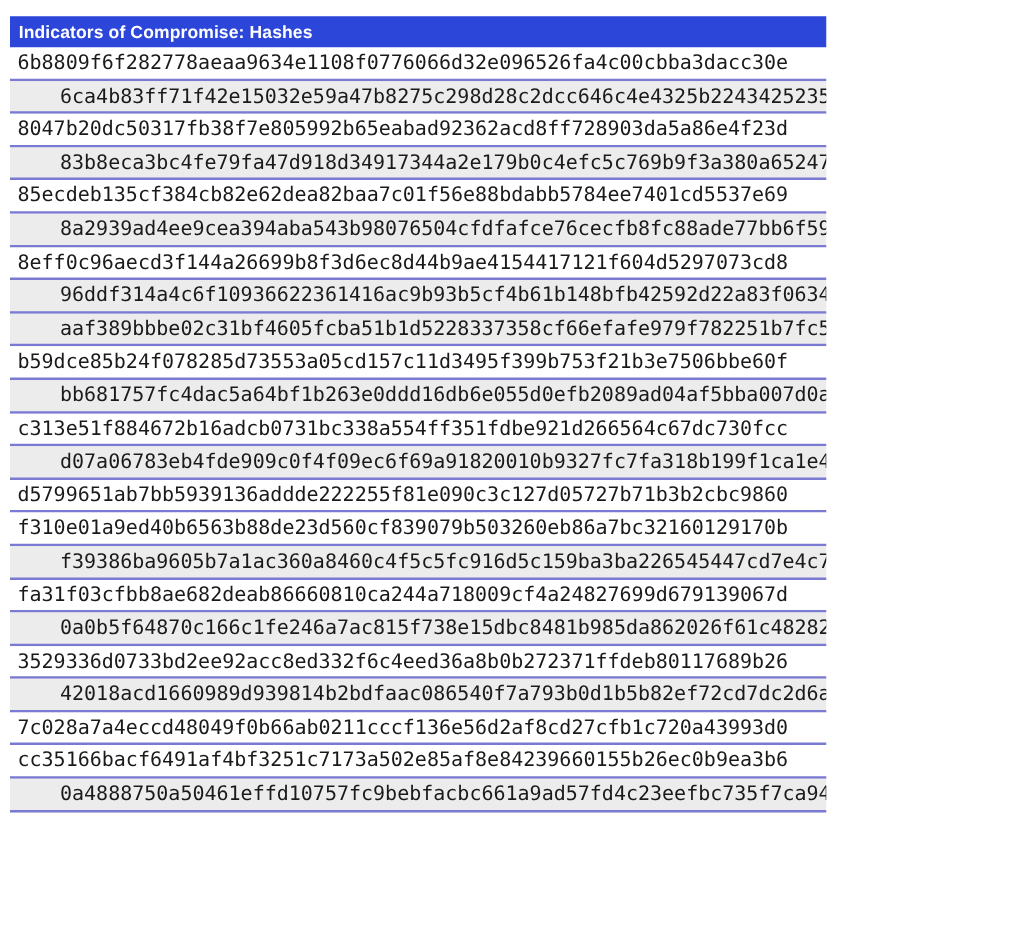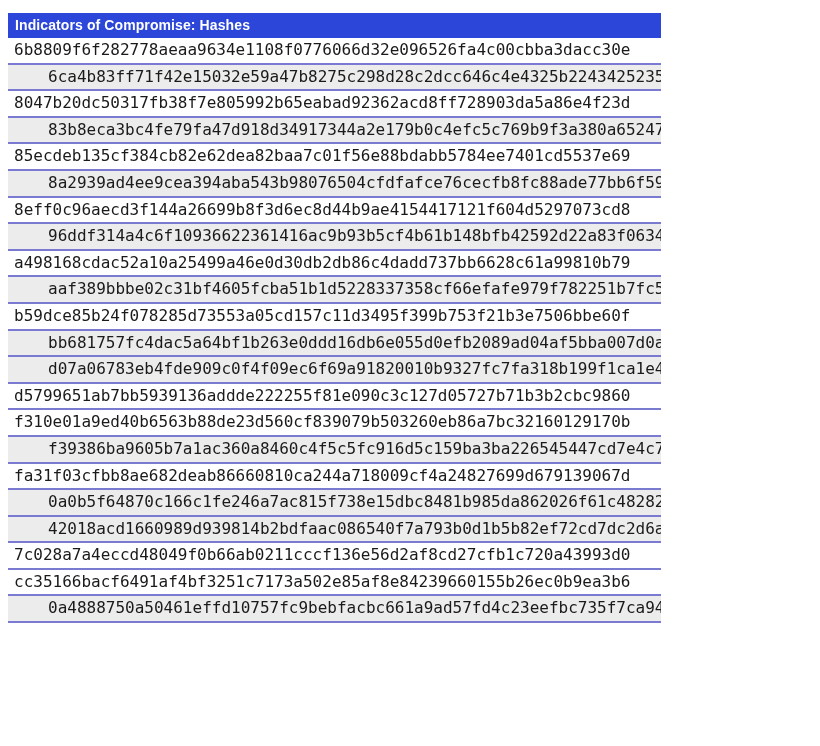--- a/index.html
+++ b/index.html
@@ -58,29 +58,30 @@
     </div>
     <div id="hash-body">
         <div class="hash-row"><span>6b8809f6f282778aeaa9634e1108f0776066d32e096526fa4c00cbba3dacc30e</span></div>
         <div class="hash-row alt"><span>6ca4b83ff71f42e15032e59a47b8275c298d28c2dcc646c4e4325b2243425235</span></div>
         <div class="hash-row"><span>8047b20dc50317fb38f7e805992b65eabad92362acd8ff728903da5a86e4f23d</span></div>
         <div class="hash-row alt"><span>83b8eca3bc4fe79fa47d918d34917344a2e179b0c4efc5c769b9f3a380a65247</span></div>
         <div class="hash-row"><span>85ecdeb135cf384cb82e62dea82baa7c01f56e88bdabb5784ee7401cd5537e69</span></div>
         <div class="hash-row alt"><span>8a2939ad4ee9cea394aba543b98076504cfdfafce76cecfb8fc88ade77bb6f59</span></div>
         <div class="hash-row"><span>8eff0c96aecd3f144a26699b8f3d6ec8d44b9ae4154417121f604d5297073cd8</span></div>
         <div class="hash-row alt"><span>96ddf314a4c6f10936622361416ac9b93b5cf4b61b148bfb42592d22a83f0634</span></div>
-        <div class="hash-row"><span>a498168cdac52a10a25499a46e0d30db2db86c4dadd737bb6628c61a99810b79</span></div>
         <div class="hash-row alt"><span>aaf389bbbe02c31bf4605fcba51b1d5228337358cf66efafe979f782251b7fc5</span></div>
         <div class="hash-row"><span>b59dce85b24f078285d73553a05cd157c11d3495f399b753f21b3e7506bbe60f</span></div>
         <div class="hash-row alt"><span>bb681757fc4dac5a64bf1b263e0ddd16db6e055d0efb2089ad04af5bba007d0a</span></div>
+        <div class="hash-row"><span>c313e51f884672b16adcb0731bc338a554ff351fdbe921d266564c67dc730fcc</span></div>
         <div class="hash-row alt"><span>d07a06783eb4fde909c0f4f09ec6f69a91820010b9327fc7fa318b199f1ca1e4</span></div>
         <div class="hash-row"><span>d5799651ab7bb5939136addde222255f81e090c3c127d05727b71b3b2cbc9860</span></div>
         <div class="hash-row"><span>f310e01a9ed40b6563b88de23d560cf839079b503260eb86a7bc32160129170b</span></div>
         <div class="hash-row alt"><span>f39386ba9605b7a1ac360a8460c4f5c5fc916d5c159ba3ba226545447cd7e4c7</span></div>
         <div class="hash-row"><span>fa31f03cfbb8ae682deab86660810ca244a718009cf4a24827699d679139067d</span></div>
         <div class="hash-row alt"><span>0a0b5f64870c166c1fe246a7ac815f738e15dbc8481b985da862026f61c48282</span></div>
+        <div class="hash-row"><span>3529336d0733bd2ee92acc8ed332f6c4eed36a8b0b272371ffdeb80117689b26</span></div>
         <div class="hash-row alt"><span>42018acd1660989d939814b2bdfaac086540f7a793b0d1b5b82ef72cd7dc2d6a</span></div>
         <div class="hash-row"><span>7c028a7a4eccd48049f0b66ab0211cccf136e56d2af8cd27cfb1c720a43993d0</span></div>
         <div class="hash-row"><span>cc35166bacf6491af4bf3251c7173a502e85af8e84239660155b26ec0b9ea3b6</span></div>
         <div class="hash-row alt"><span>0a4888750a50461effd10757fc9bebfacbc661a9ad57fd4c23eefbc735f7ca94</span></div>
       </div>
   </div>
 </div>
 
 </body></html>

